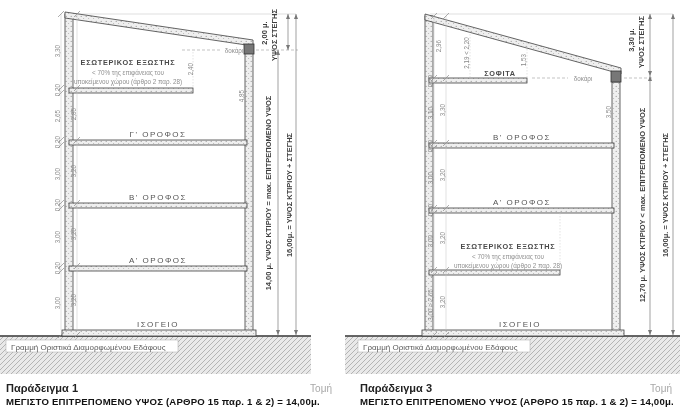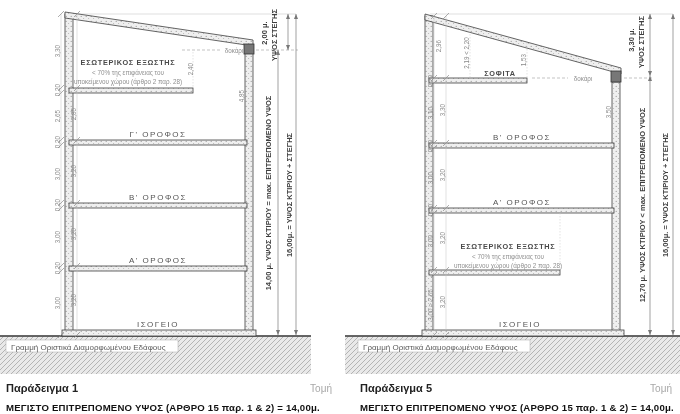--- a/index.html
+++ b/index.html
@@ -4,21 +4,21 @@
 <style>
   html,body{margin:0;padding:0;background:#fff}
   .stage{position:relative;width:680px;height:414px;background:#fff;overflow:hidden;
          font-family:"Liberation Sans",sans-serif;}
   .col{position:absolute;top:0;width:340px;height:414px}
   .col.left{left:0}
   .col.right{left:340px}
   .title-row{display:flex;justify-content:space-between;align-items:flex-end;margin-top:2px}
   .ex-title{font-size:11px;font-weight:bold;color:#222}
   .tomi{font-size:10px;color:#a8a8a8;padding-right:8px}
-  .caption{margin-top:8px;font-size:9.6px;font-weight:bold;color:#111;letter-spacing:.2px}
+  .caption{margin-top:2px;font-size:9.6px;font-weight:bold;color:#111;letter-spacing:.2px}
   .col.left .title-row{padding-left:6px}
   .col.left .caption{padding-left:6px}
   .col.right .title-row{padding-left:20px}
   .col.right .caption{padding-left:20px}
 
   svg text{font-family:"Liberation Sans",sans-serif}
   .t-dim{font-size:6.3px;fill:#8a8a8a}
   .t-floor{font-size:8px;fill:#555;letter-spacing:1.5px}
   .t-loft1{font-size:7.3px;fill:#4a4a4a;font-weight:bold;letter-spacing:.7px}
   .t-loft2{font-size:6.3px;fill:#8f8f8f}
@@ -234,19 +234,19 @@
         <polygon class="arr" points="308,330 312,330 310,335"></polygon>
 
         <text class="t-ann vmid" transform="rotate(-90 325 195)" x="325" y="195">16,00μ. = ΥΨΟΣ ΚΤΙΡΙΟΥ + ΣΤΕΓΗΣ</text>
         <line class="dline" x1="333" y1="14" x2="333" y2="335"></line>
         <polygon class="arr" points="331,19 335,19 333,14"></polygon>
         <polygon class="arr" points="331,330 335,330 333,335"></polygon>
       </g>
     </svg>
 
     <div class="title-row">
-      <span class="ex-title">Παράδειγμα 5</span>
+      <span class="ex-title">Παράδειγμα 3</span>
       <span class="tomi">Τομή</span>
     </div>
     <div class="caption">ΜΕΓΙΣΤΟ ΕΠΙΤΡΕΠΟΜΕΝΟ ΥΨΟΣ (ΑΡΘΡΟ 15 παρ. 1 &amp; 2) =  14,00μ.</div>
   </div>
 
 </div>
 
 </body></html>

